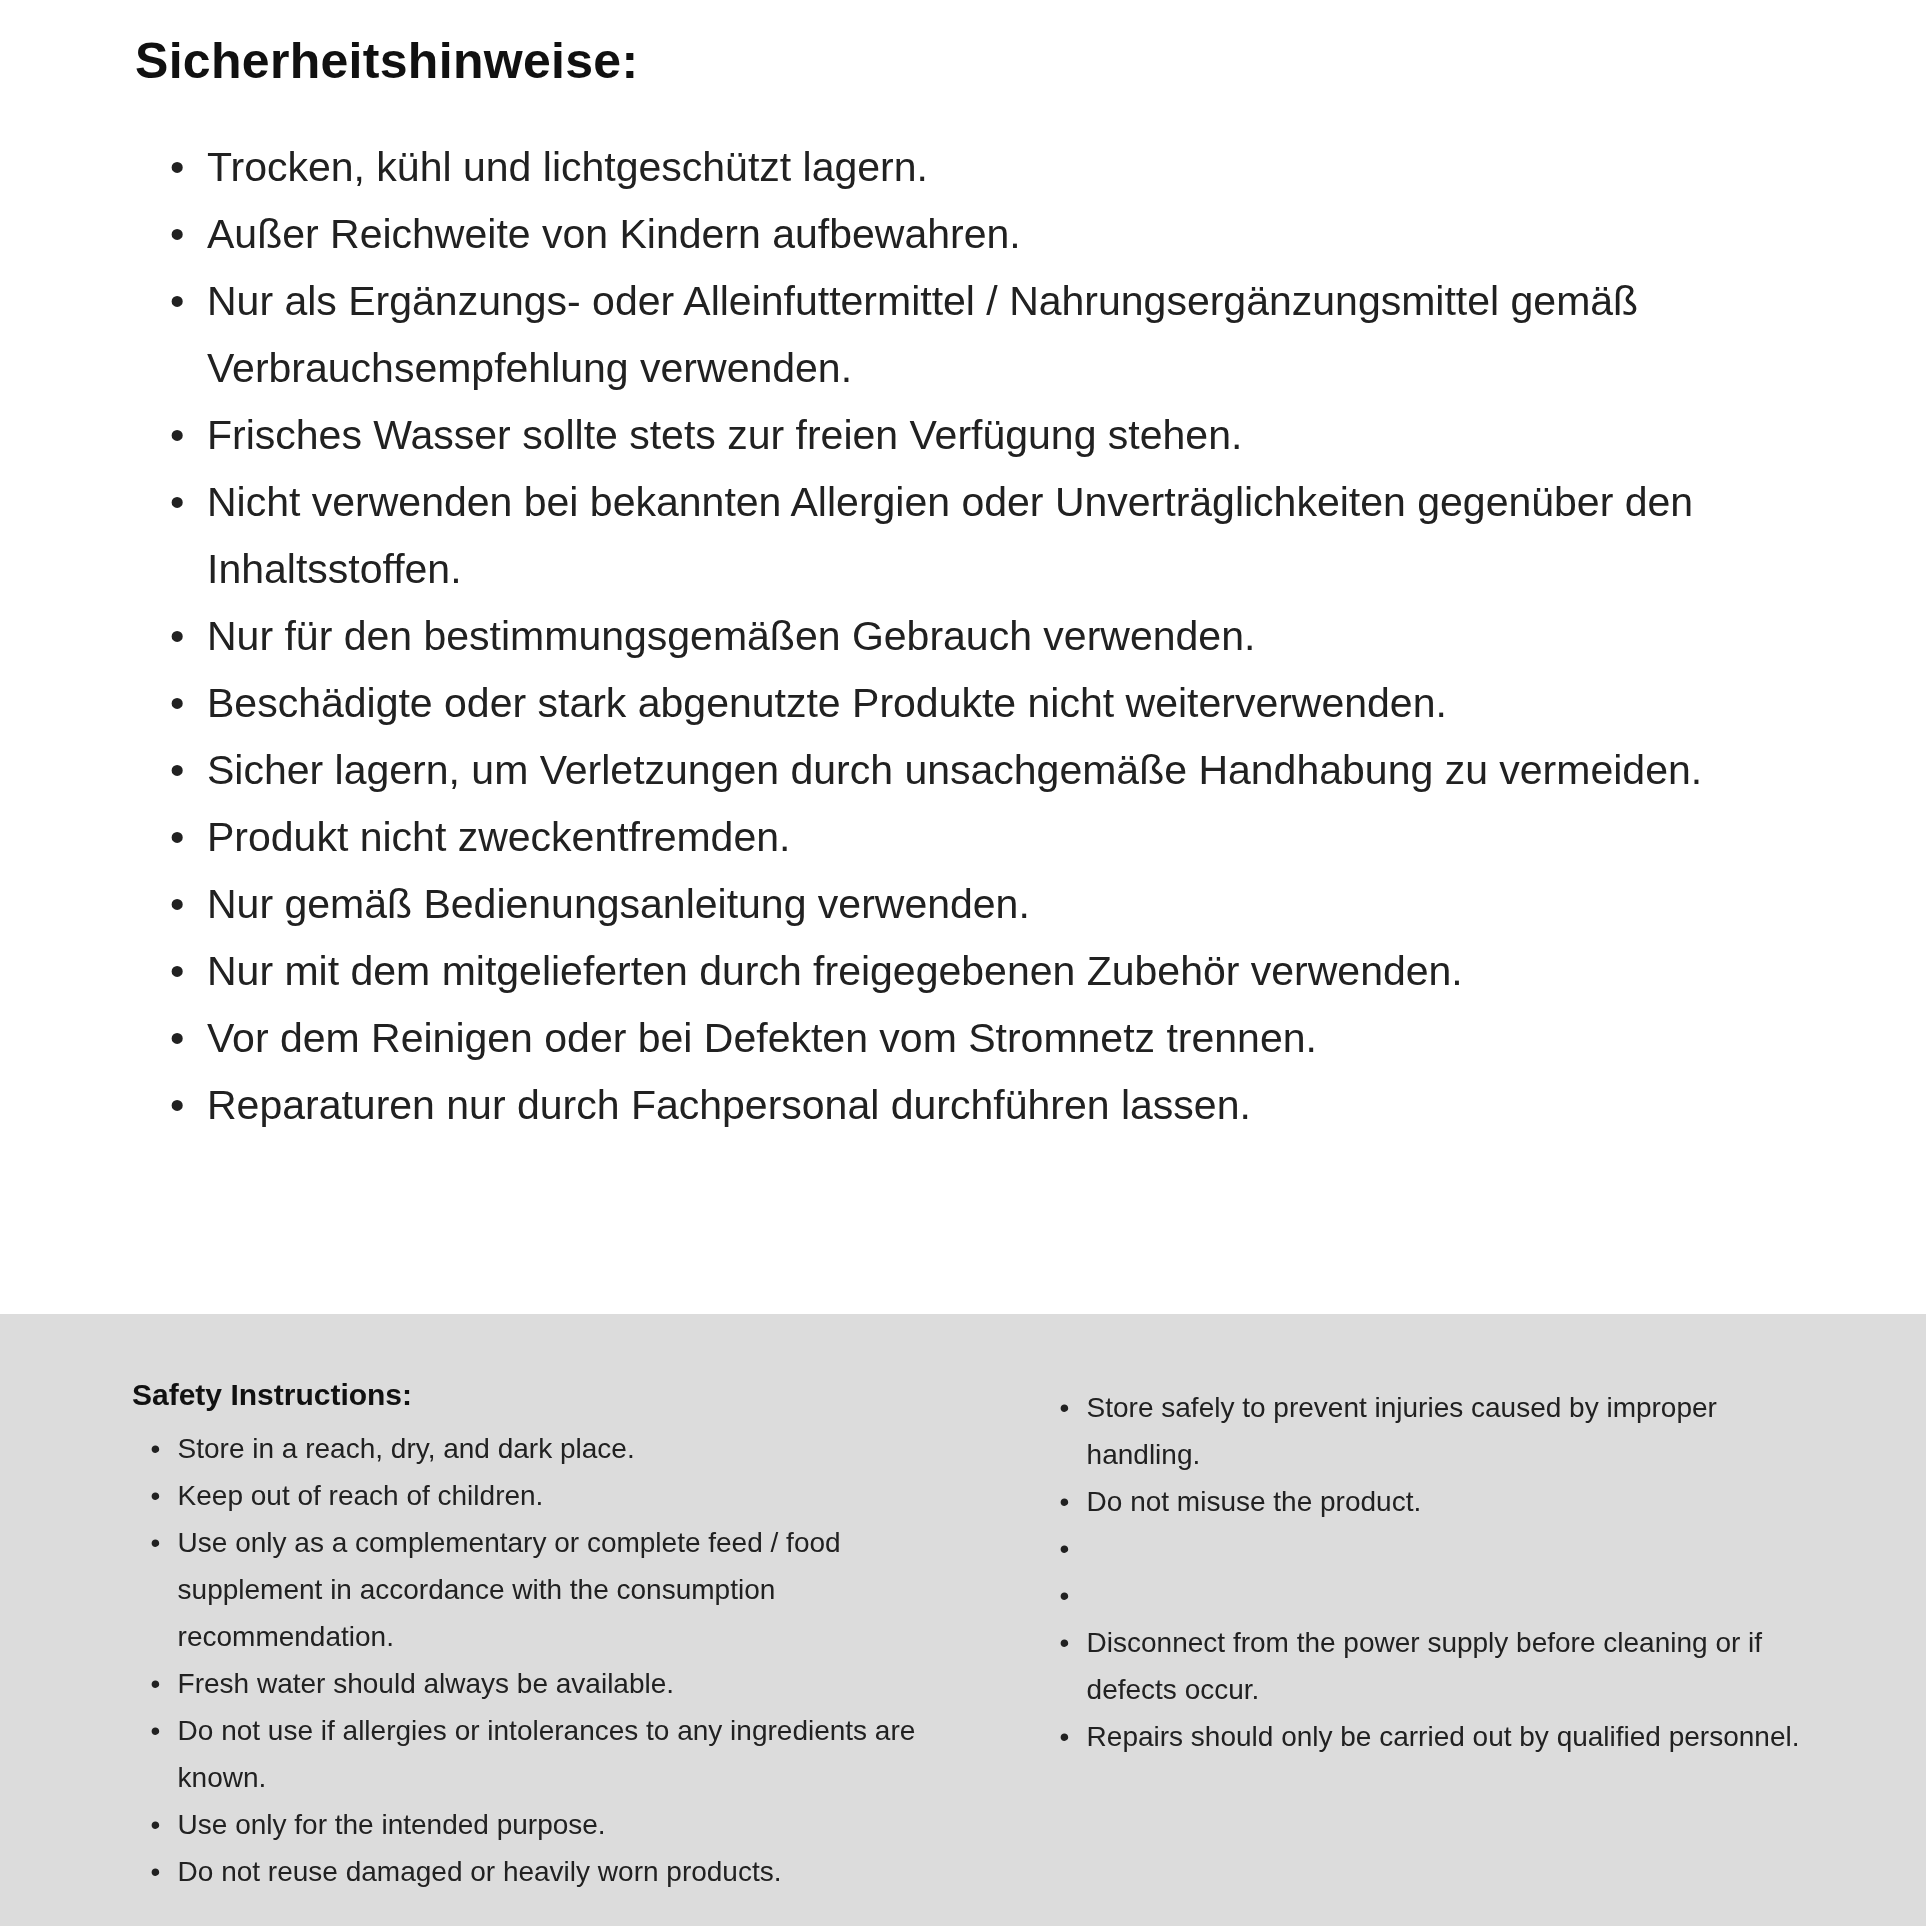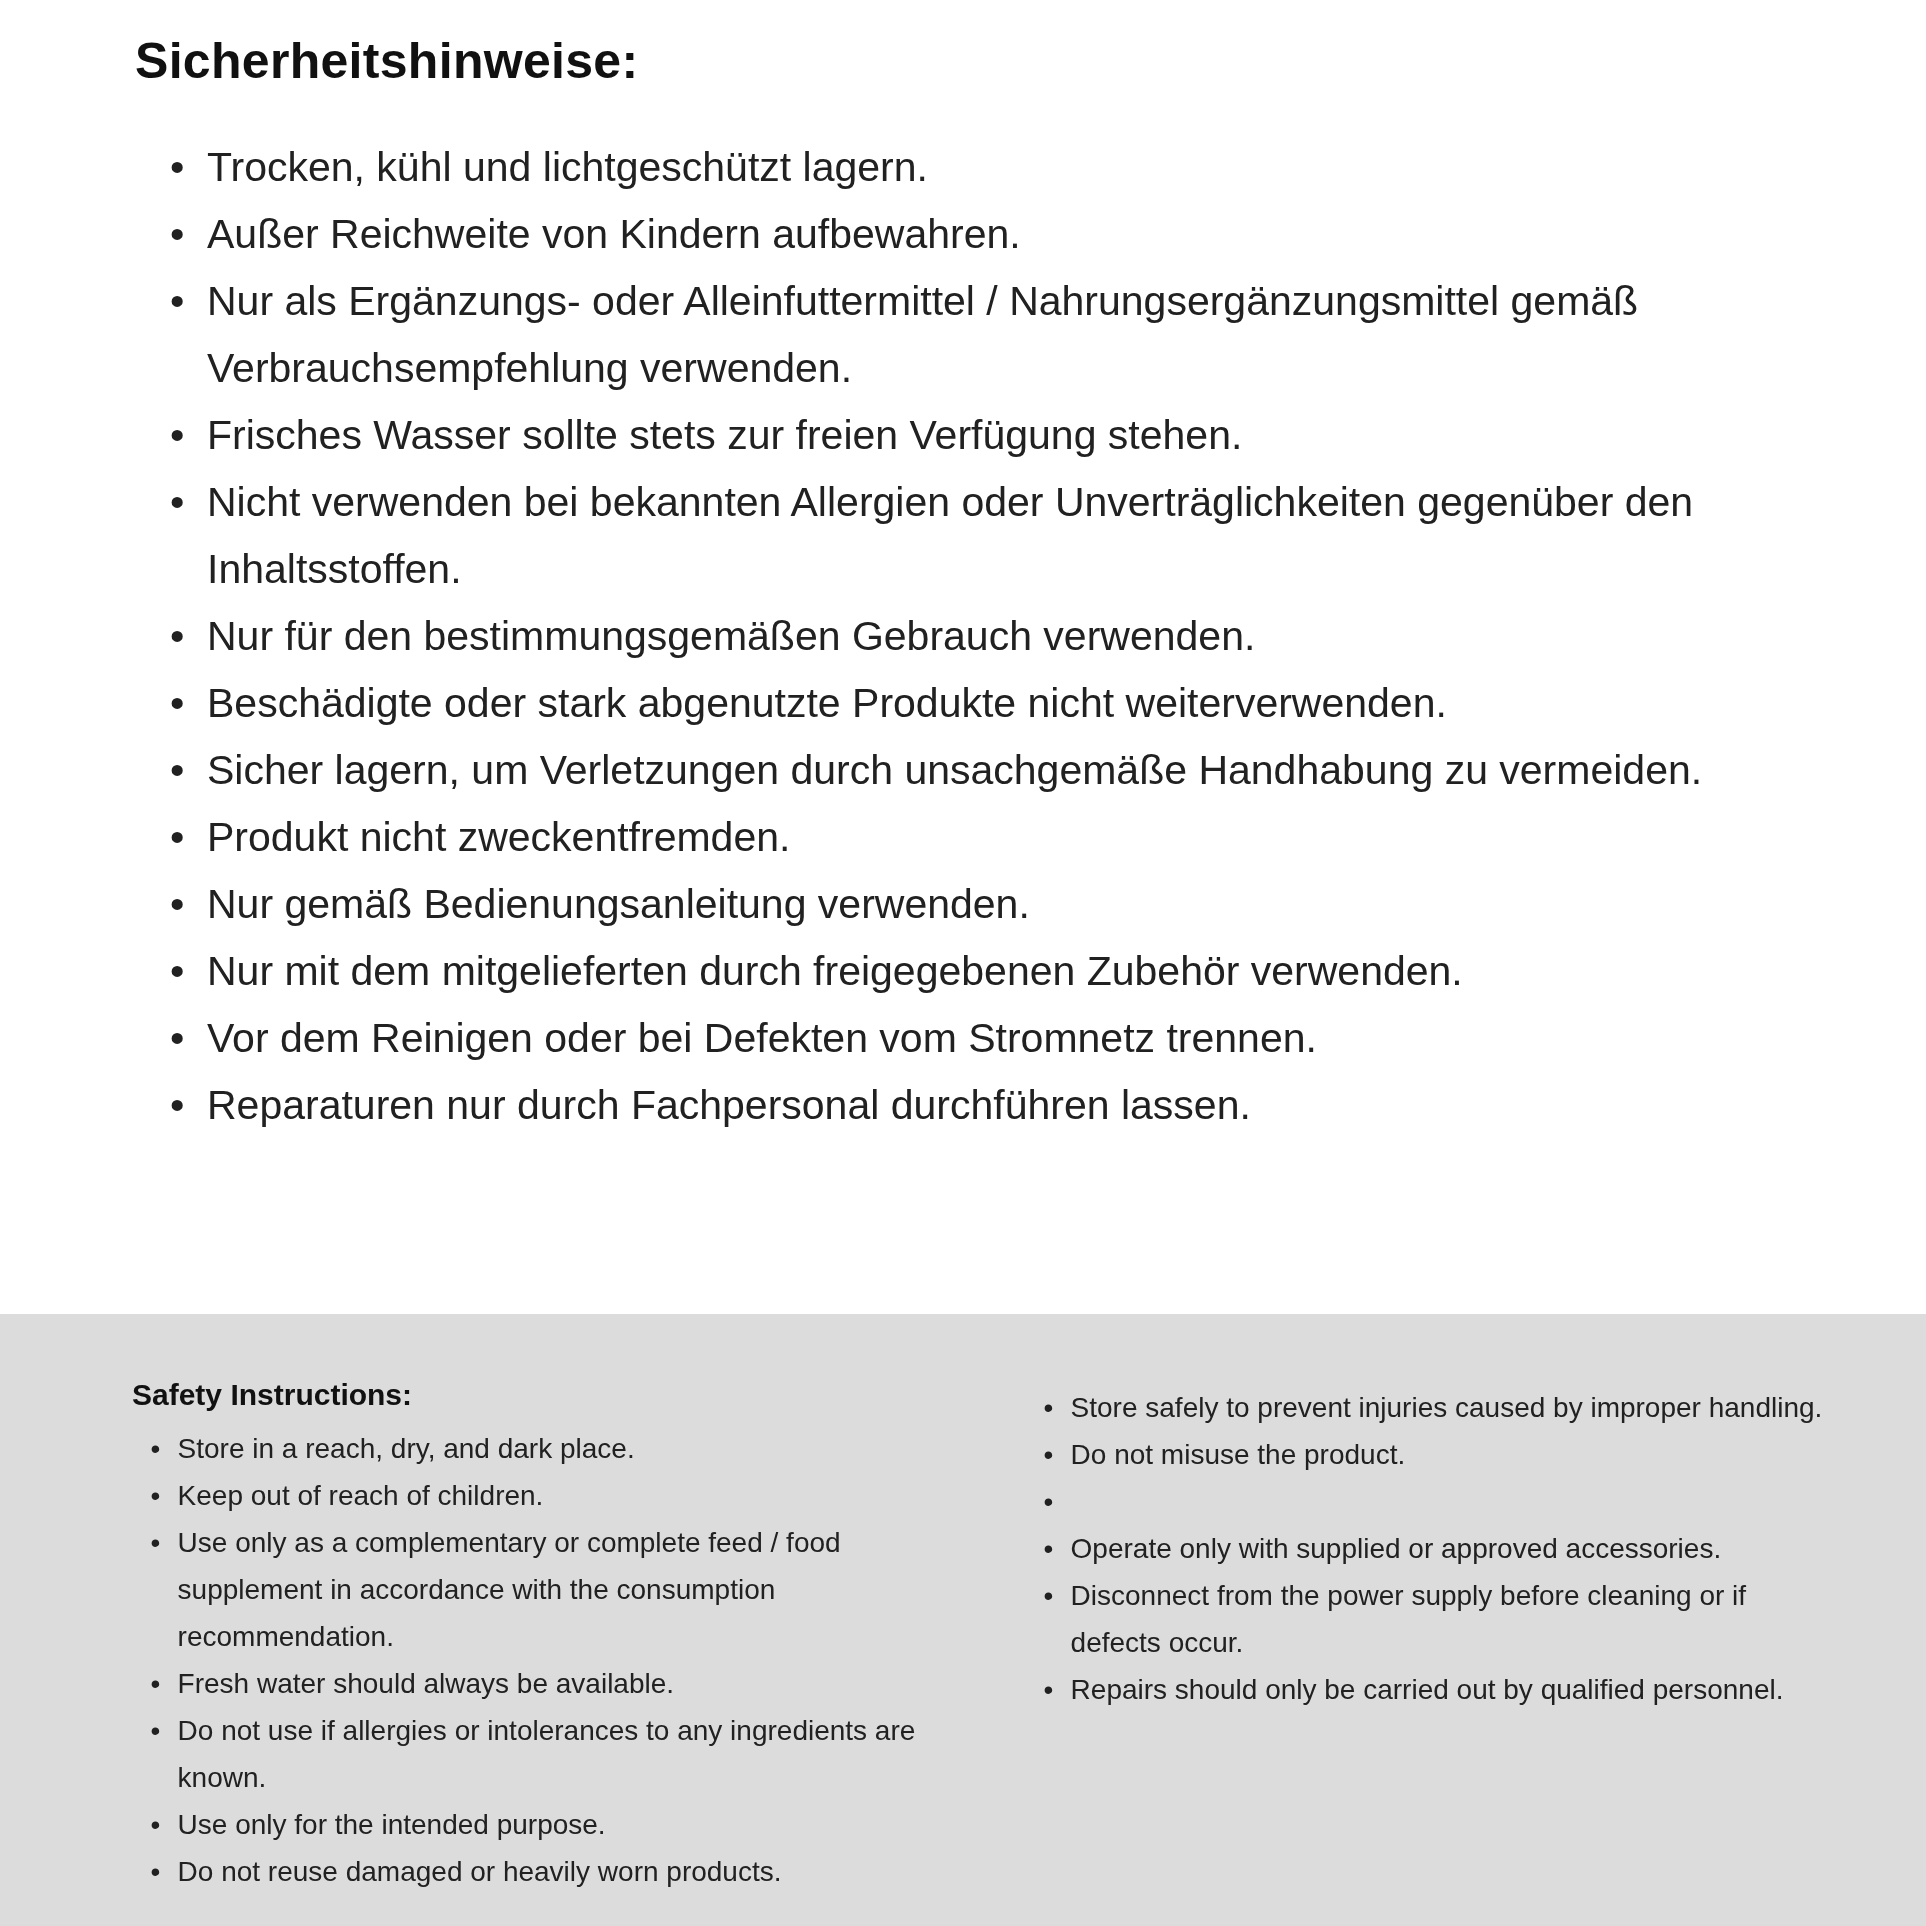--- a/index.html
+++ b/index.html
@@ -46,21 +46,21 @@
   }
 
   
   .bottom-section {
     position: absolute;
     top: 1314px; left: 0; right: 0; bottom: 0;
     background: #dcdcdc;
     box-sizing: border-box;
     padding: 64px 93px 0 132px;
     display: flex;
-    gap: 46px;
+    gap: 62px;
   }
   .col-left { flex: none; width: 847px; }
   .col-right { flex: 1; min-width: 0; padding-top: 6.4px; }
   .title-en {
     margin: 0 0 13px 0;
     font-size: 30px;
     font-weight: 700;
     color: #111111;
   }
   .en-list { margin-left: 18.6px; }
@@ -202,21 +202,20 @@
           <span class="bullet">•</span>
           <span class="item-text">Do not misuse the product.</span>
         </li>
 
         <li>
           <span class="bullet">•</span>
         </li>
 
         <li>
           <span class="bullet">•</span>
-          <span class="item-text">Operate only with supplied or approved accessories.</span>
         </li>
 
         <li>
           <span class="bullet">•</span>
           <span class="item-text">Disconnect from the power supply before cleaning or if defects occur.</span>
         </li>
 
         <li>
           <span class="bullet">•</span>
           <span class="item-text">Repairs should only be carried out by qualified personnel.</span>

